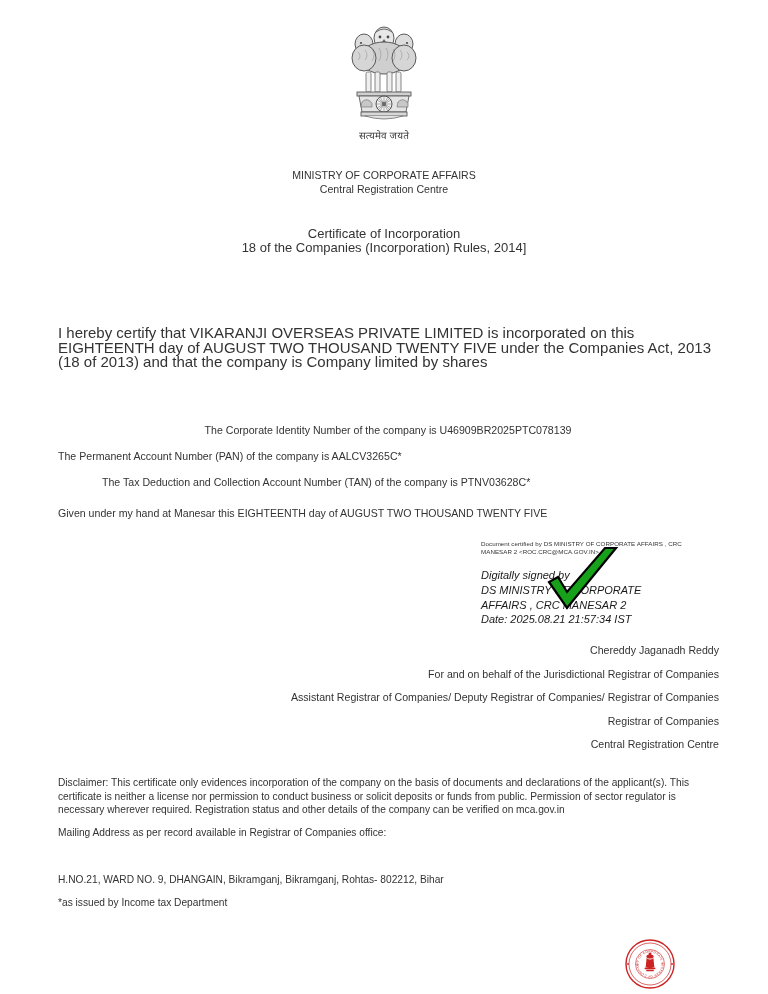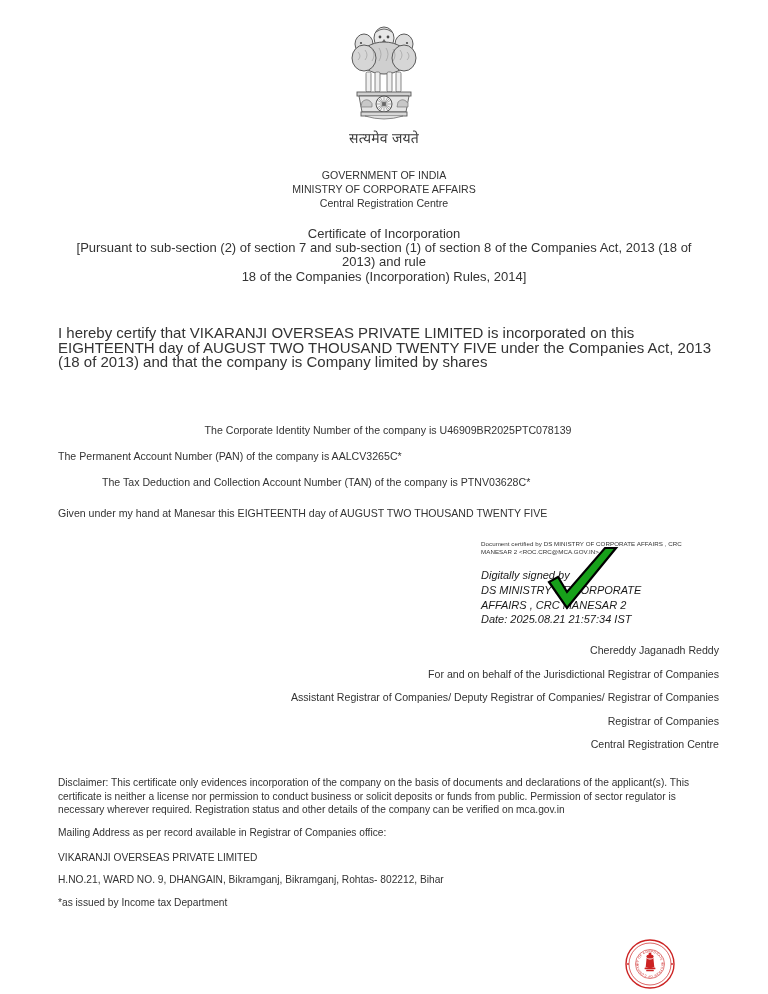--- a/index.html
+++ b/index.html
@@ -29,24 +29,24 @@
     position: absolute;
     top: 22px;
     left: 0;
     width: 768px;
     text-align: center;
   }
   .emblem-svg { display: inline-block; }
   .motto {
     display: block;
     margin-top: -2px;
-    font-size: 14px;
+    font-size: 10px;
     color: #3a3a3a;
     letter-spacing: 0.2px;
-    font-family: Liberation Sans, sans-serif;
+    font-family: Liberation Serif, serif;
   }
 
   
   .header-block {
     position: absolute;
     top: 168px;
     left: 0;
     width: 768px;
     text-align: center;
     font-size: 10.6px;
@@ -241,28 +241,26 @@
         <path d="M57 80 q4 -4 8 -1 q3 2 2 6 h-11 z" fill="#c8c8c8" stroke="#6a6a6a" stroke-width="0.6"></path>
 
         <rect x="20" y="90" width="46" height="4" fill="#d8d8d8" stroke="#5a5a5a"></rect>
         <path d="M24 94 q19 6 38 0" fill="#e0e0e0" stroke="#5a5a5a" stroke-width="0.7"></path>
       </g>
     </svg>
     <span class="motto">सत्यमेव जयते</span>
   </div>
 
   <div class="header-block">
-    <span class="ln">GOVERNMENT OF INDIA</span>
     <span class="ln">MINISTRY OF CORPORATE AFFAIRS</span>
     <span class="ln">Central Registration Centre</span>
   </div>
 
   <div class="title-block">
     <span class="ln">Certificate of Incorporation</span>
-    <span class="ln">[Pursuant to sub-section (2) of section 7 and sub-section (1) of section 8 of the Companies Act, 2013 (18 of 2013) and rule</span>
     <span class="ln">18 of the Companies (Incorporation) Rules, 2014]</span>
   </div>
 
   <div class="certify-para">I hereby certify that VIKARANJI OVERSEAS PRIVATE LIMITED is incorporated on this EIGHTEENTH day of AUGUST TWO THOUSAND TWENTY FIVE under the Companies Act, 2013 (18 of 2013) and that the company is Company limited by shares</div>
 
   <div class="fact-line fact-cin">The Corporate Identity Number of the company is U46909BR2025PTC078139</div>
   <div class="fact-line fact-pan">The Permanent Account Number (PAN) of the company is AALCV3265C*</div>
   <div class="fact-line fact-tan">The Tax Deduction and Collection Account Number (TAN) of the company is PTNV03628C*</div>
   <div class="fact-line fact-given">Given under my hand at Manesar this EIGHTEENTH day of AUGUST TWO THOUSAND TWENTY FIVE</div>
 
@@ -286,21 +284,20 @@
   <div class="signatory">
     <span class="ln">Chereddy Jaganadh Reddy</span>
     <span class="ln">For and on behalf of the Jurisdictional Registrar of Companies</span>
     <span class="ln">Assistant Registrar of Companies/ Deputy Registrar of Companies/ Registrar of Companies</span>
     <span class="ln">Registrar of Companies</span>
     <span class="ln">Central Registration Centre</span>
   </div>
 
   <div class="disclaimer">Disclaimer: This certificate only evidences incorporation of the company on the basis of documents and declarations of the applicant(s). This certificate is neither a license nor permission to conduct business or solicit deposits or funds from public. Permission of sector regulator is necessary wherever required. Registration status and other details of the company can be verified on mca.gov.in</div>
   <div class="mailing-label">Mailing Address as per record available in Registrar of Companies office:</div>
-  <div class="addr-line addr-name">VIKARANJI OVERSEAS PRIVATE LIMITED</div>
   <div class="addr-line addr-street">H.NO.21, WARD NO. 9, DHANGAIN, Bikramganj, Bikramganj, Rohtas- 802212, Bihar</div>
   <div class="addr-line footnote">*as issued by Income tax Department</div>
 
   <svg class="seal" viewBox="0 0 52 52">
     <circle cx="26" cy="26" r="24" fill="none" stroke="#cc2222" stroke-width="1.4"></circle>
     <circle cx="26" cy="26" r="21" fill="none" stroke="#cc2222" stroke-width="0.7"></circle>
     <circle cx="26" cy="26" r="14.5" fill="none" stroke="#cc2222" stroke-width="0.6"></circle>
     <defs>
       <path id="sealTop" d="M26 26 m-11.5 0 a11.5 11.5 0 1 1 23 0"></path>
       <path id="sealBot" d="M26 26 m11.5 0 a11.5 11.5 0 1 1 -23 0"></path>

